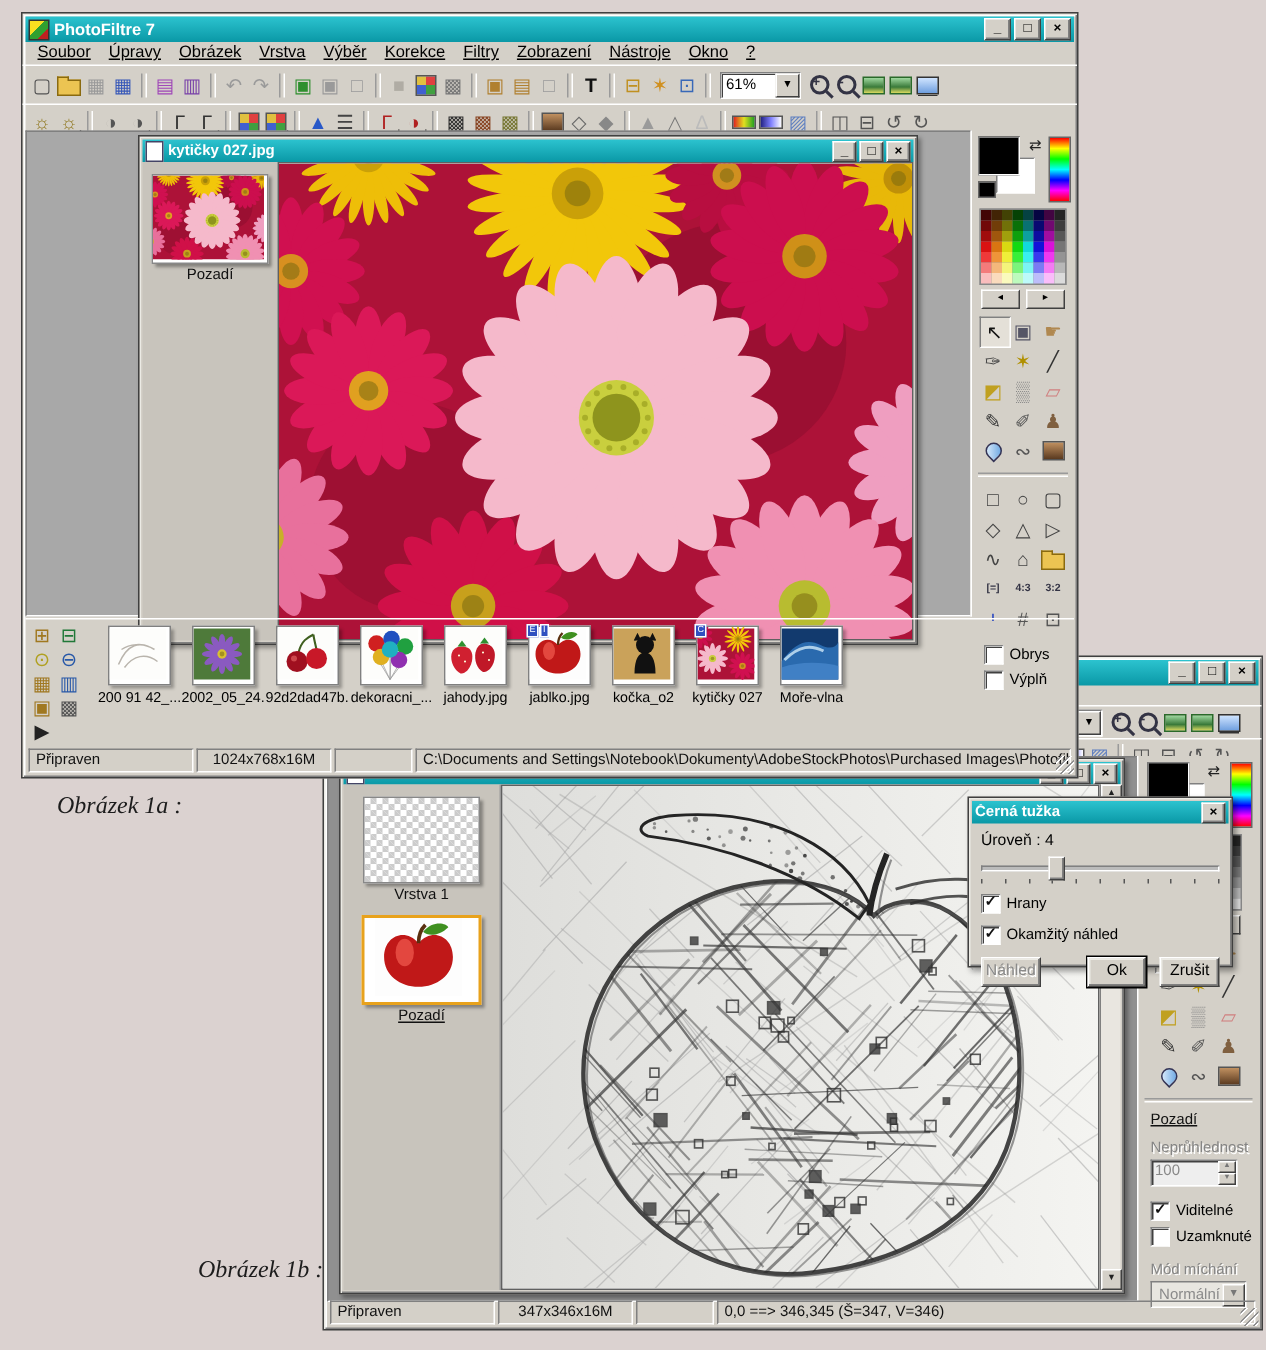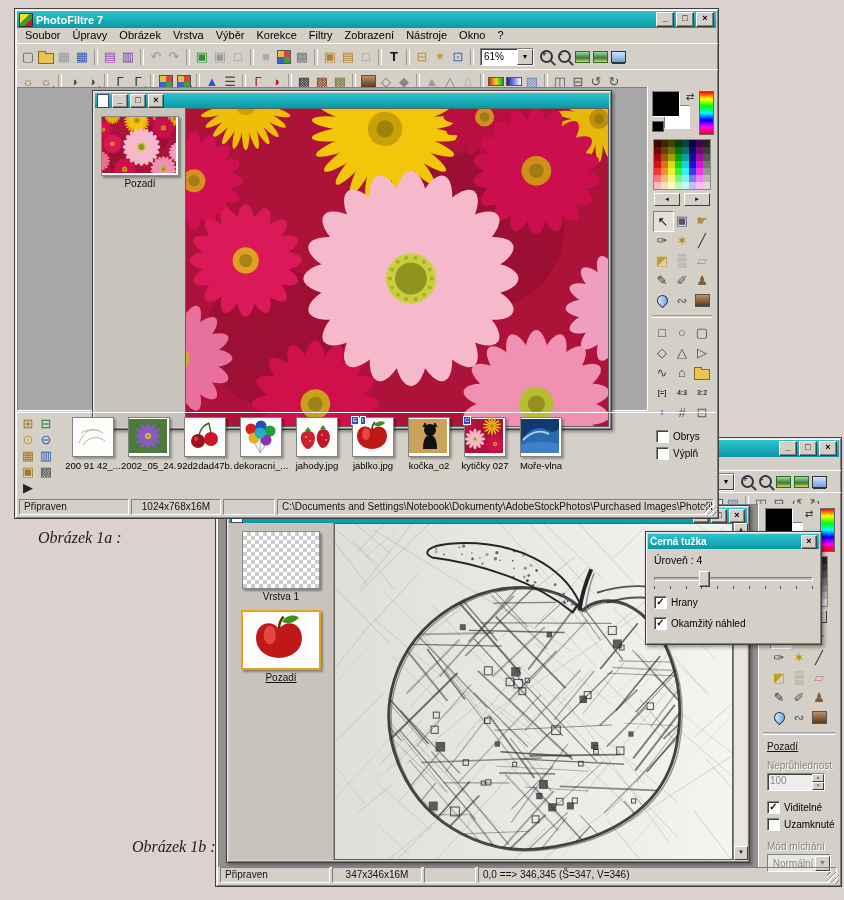--- a/index.html
+++ b/index.html
@@ -10,21 +10,21 @@
     box-shadow:inset 1px 1px 0 #ecebe5, inset -1px -1px 0 #808080, inset 2px 2px 0 #fff;}
   .titlebar{height:17px;margin:2px 2px 0 2px;background:linear-gradient(180deg,#2cc3cf,#0a98a6);
     display:flex;align-items:center;padding:0 2px;gap:3px;}
   .titlebar .ttl{color:#fff;font-weight:bold;font-size:11px;flex:1;white-space:nowrap;overflow:hidden;}
   .appicon{width:12px;height:12px;background:linear-gradient(135deg,#f8e020 0 40%,#30a030 40% 70%,#c02020 70%);border:1px solid #333;flex:0 0 auto;}
   .pageicon{width:10px;height:12px;background:#fff;border:1px solid #446;flex:0 0 auto;}
   .wbtns{display:flex;gap:2px;}
   .wbtn{width:16px;height:13px;background:#d4d0c8;border:1px solid;border-color:#fff #404040 #404040 #fff;
     box-shadow:inset -1px -1px 0 #808080;font-size:9px;line-height:11px;text-align:center;font-weight:bold;color:#000;}
   .wbtn.sm{width:14px;height:12px;line-height:10px;}
-  .menubar{height:15px;display:flex;align-items:center;padding:0 4px;font-size:11px;}
+  .menubar{height:15px;display:flex;align-items:center;padding:0 4px;font-size:11px;text-decoration:underline;}
   .menubar .mi{padding:0 6px;height:15px;line-height:15px;white-space:nowrap;}
   .toolbar{display:flex;align-items:center;padding:1px 4px;border-top:1px solid #fff;position:relative;}
   .tb1{height:23px;} .tb2{height:21px;}
   .tbic{width:18px;height:18px;display:inline-flex;align-items:center;justify-content:center;position:relative;flex:0 0 auto;}
   .tbic .gly{font-size:13px;line-height:1;}
   .tbic .ticon{font-size:7px;font-weight:bold;color:#334;}
   .subb{position:absolute;right:-1px;bottom:-2px;font-size:8px;font-weight:bold;color:#222;}
   .tbsep{width:2px;height:16px;border-left:1px solid #9a9a9a;border-right:1px solid #fff;margin:0 3px;flex:0 0 auto;}
   .combo{display:inline-flex;width:52px;height:16px;background:#fff;border:1px solid;border-color:#808080 #fff #fff #808080;
     box-shadow:inset 1px 1px 0 #404040;align-items:center;margin:0 3px;flex:0 0 auto;}
@@ -1150,20 +1150,21 @@
         <span class="tbic">
           <span class="gly" style="color: rgb(85, 85, 85);">↻</span>
         </span>
       </div>
 
     <div class="workarea" style="left:2px;top:78px;right:70px;bottom:107px;">
 
       <div class="childwin" style="left:74px;top:2px;width:518px;height:338px;">
         <div class="ctitle">
           <span class="pageicon"></span>
+          <span class="ttl">kytičky 027.jpg</span>
           <span class="wbtns">
             <span class="wbtn sm">_</span>
             <span class="wbtn sm">□</span>
             <span class="wbtn sm">×</span>
           </span>
         </div>
         <div class="layerstrip" style="left:2px;top:17px;bottom:2px;width:90px;">
           <div class="layer-card" id="flowerthumb" style="width:76px;height:58px;"><svg width="74" height="56" viewBox="0 0 424 318" preserveAspectRatio="none" style="width:74px;height:56px">
                 <rect width="424" height="318" fill="#ad1238"></rect>
                 <circle cx="300" cy="120" r="80" fill="#8f0e2e" opacity="0.6"></circle>
@@ -2136,16 +2137,21 @@
           <i></i>
         </div>
       <div class="pcheck" style="margin-left:0;margin-top:6px;">
         <span class="cb">✓</span>
         <span>Hrany</span>
       </div>
       <div class="pcheck" style="margin-left:0;margin-top:8px;">
         <span class="cb">✓</span>
         <span>Okamžitý náhled</span>
       </div>
+      <div class="dbtnrow">
+        <span class="pbtn dis">Náhled</span>
+        <span class="pbtn def" style="margin-left:22px;">Ok</span>
+        <span class="pbtn">Zrušit</span>
+      </div>
     </div>
   </div>
 
 </div>
 
 </body></html>

